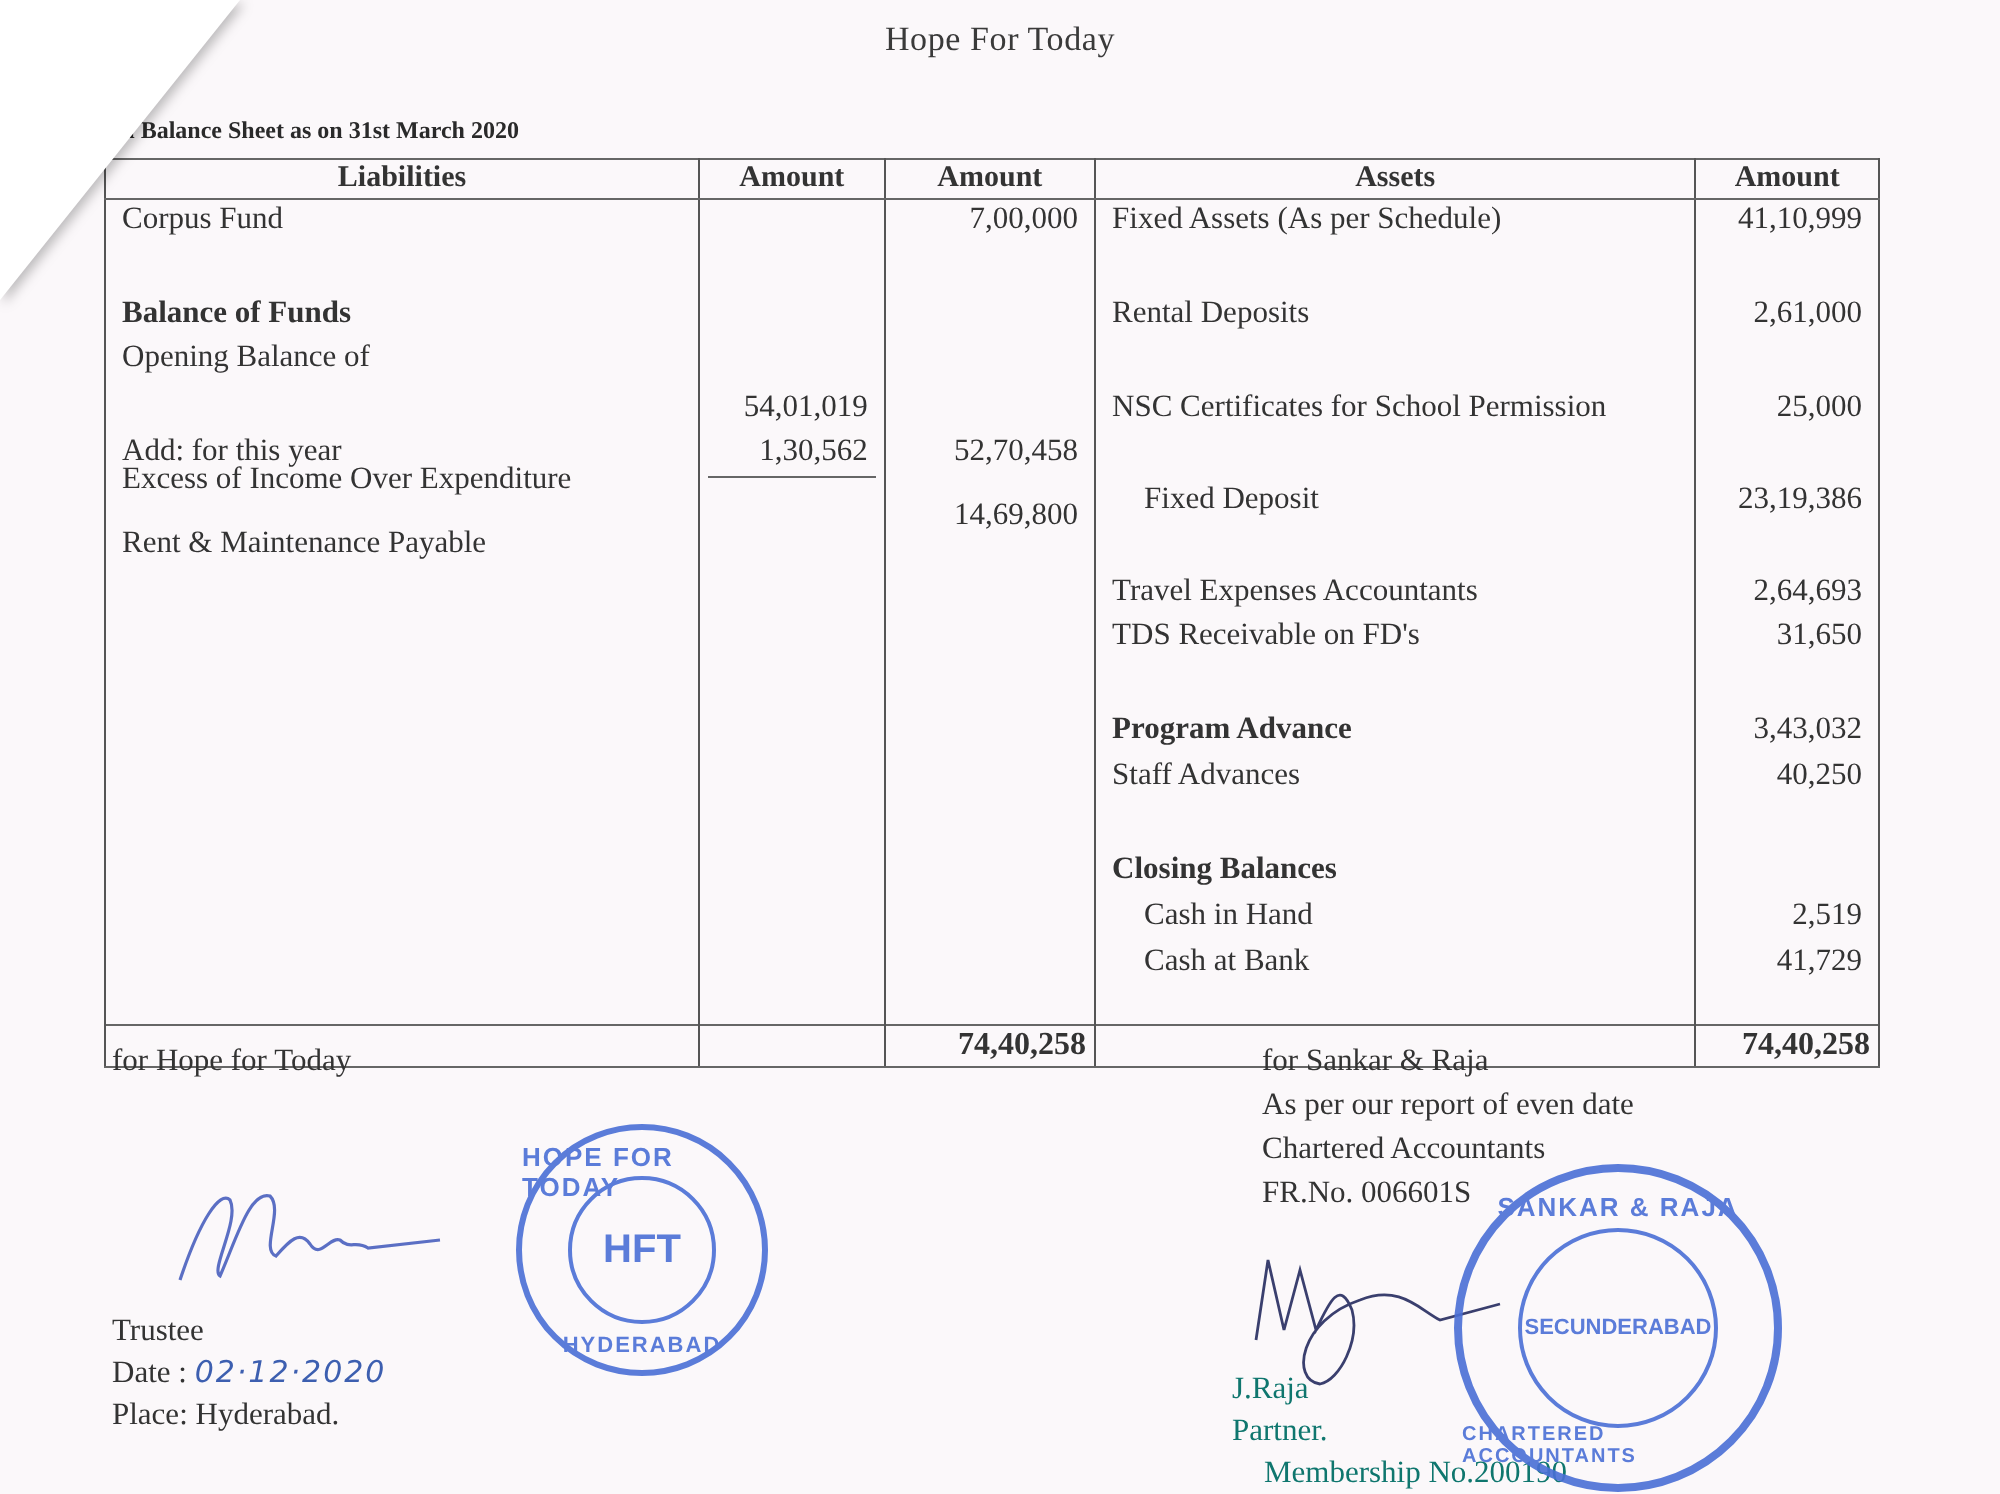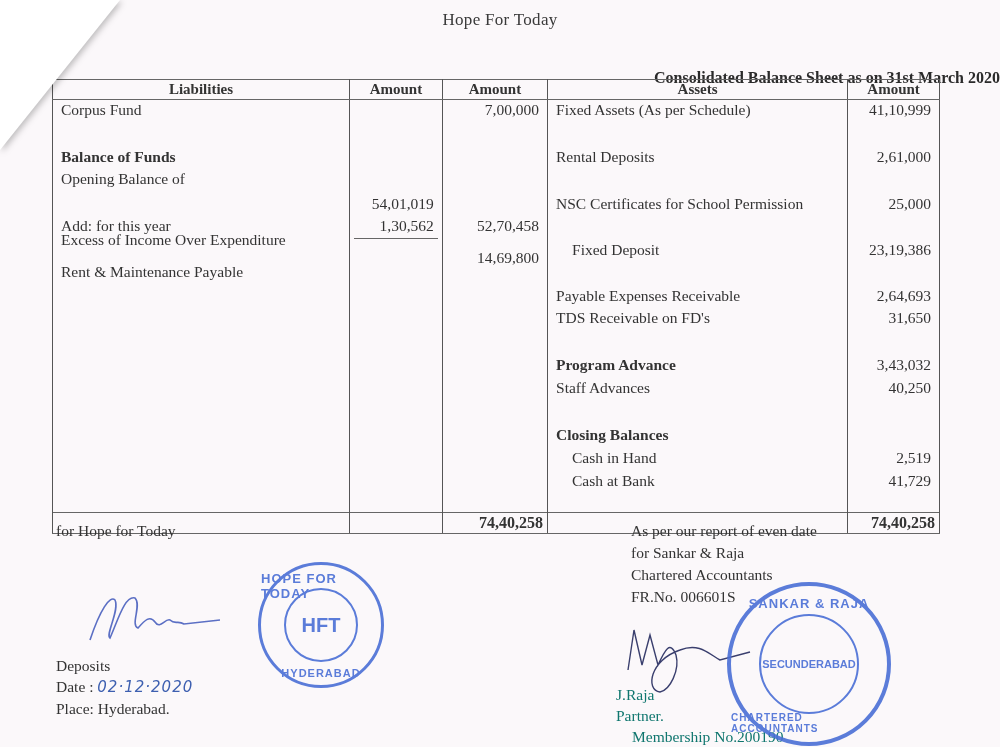--- a/index.html
+++ b/index.html
@@ -13,22 +13,22 @@
     position:absolute; left:0; top:0; width:0; height:0;
     border-top:150px solid #ffffff; border-right:120px solid transparent;
     filter:drop-shadow(2px 2px 3px rgba(0,0,0,0.25));
     z-index:3;
   }
   .org-title {
     position:absolute; left:0; width:1000px; top:10px; text-align:center;
     font-size:17px; color:#3a3a3a; letter-spacing:0.3px;
   }
   .sheet-title {
-    position:absolute; left:0; width:1000px; top:69px; text-align:right;
-    font-size:16px; font-weight:bold; color:#2a2a2a;
+    position:absolute; left:0; width:1000px; top:58px; text-align:left;
+    font-size:12px; font-weight:bold; color:#2a2a2a;
   }
   table.bs {
     position:absolute; left:52px; top:79px; width:888px;
     border-collapse:collapse; table-layout:fixed;
     font-size:15.5px; color:#333;
   }
   table.bs td, table.bs th {
     border-left:1px solid #555; border-right:1px solid #555;
     padding:0 4px; vertical-align:top; white-space:nowrap; overflow:hidden;
   }
@@ -124,21 +124,21 @@
         <div class="line r" style="top:148px;">14,69,800</div>
       </div>
     </td>
 
     <td class="cell">
       <div class="cell-inner">
         <div class="line" style="top:0px;">Fixed Assets (As per Schedule)</div>
         <div class="line" style="top:47px;">Rental Deposits</div>
         <div class="line" style="top:94px;">NSC Certificates for School Permission</div>
         <div class="line" style="top:140px;margin-left:16px;">Fixed Deposit</div>
-        <div class="line" style="top:186px;">Payable Expenses Receivable</div>
+        <div class="line" style="top:186px;">Travel Expenses Accountants</div>
         <div class="line" style="top:208px;">TDS Receivable on FD's</div>
         <div class="line" style="top:255px;font-weight:bold;">Program Advance</div>
         <div class="line" style="top:278px;">Staff Advances</div>
         <div class="line bold" style="top:325px;">Closing Balances</div>
         <div class="line indent" style="top:348px;">Cash in Hand</div>
         <div class="line indent" style="top:371px;">Cash at Bank</div>
       </div>
     </td>
 
     <td class="cell num">
@@ -162,41 +162,41 @@
     <td class="num">74,40,258</td>
     <td></td>
     <td class="num">74,40,258</td>
   </tr>
 </tbody>
   </table>
 
 <div class="sig-left">
   <div>for Hope for Today</div>
   <div style="height:114px;"></div>
-  <div>Deposits</div>
+  <div>Trustee</div>
   <div>
     <span>Date :</span>
     <span class="hand">02·12·2020</span>
   </div>
   <div>Place: Hyderabad.</div>
 </div>
 
 <svg class="signature" style="left:80px; top:590px;" width="150" height="60">
   <path d="M10,50 C20,20 30,5 35,10 C40,20 25,45 30,48 C38,30 45,5 55,8 C62,15 50,35 58,38 C65,30 70,25 75,32 C80,40 85,28 90,30 C95,35 98,30 104,34 L140,30" fill="none" stroke="#5b6fc4" stroke-width="1.6"></path>
 </svg>
 
 <div class="stamp stamp-hft">
   <div class="ring-text" style="top:6px;">HOPE FOR TODAY</div>
   <div class="inner">HFT</div>
   <div class="ring-text" style="bottom:6px; font-size:11px;">HYDERABAD</div>
 </div>
 
 <div class="sig-right">
+  <div>for Sankar &amp; Raja</div>
   <div>As per our report of even date</div>
-  <div>for Sankar &amp; Raja</div>
   <div>Chartered Accountants</div>
   <div>FR.No. 006601S</div>
 </div>
 <div style="position:absolute; left:616px; top:684px; font-size:15.5px; line-height:21px; color:#0f766e;">
   <div>J.Raja</div>
   <div>Partner.</div>
   <div style="padding-left:16px;">Membership No.200190</div>
 </div>
 
 <svg class="signature" style="left:620px; top:610px;" width="140" height="90">

